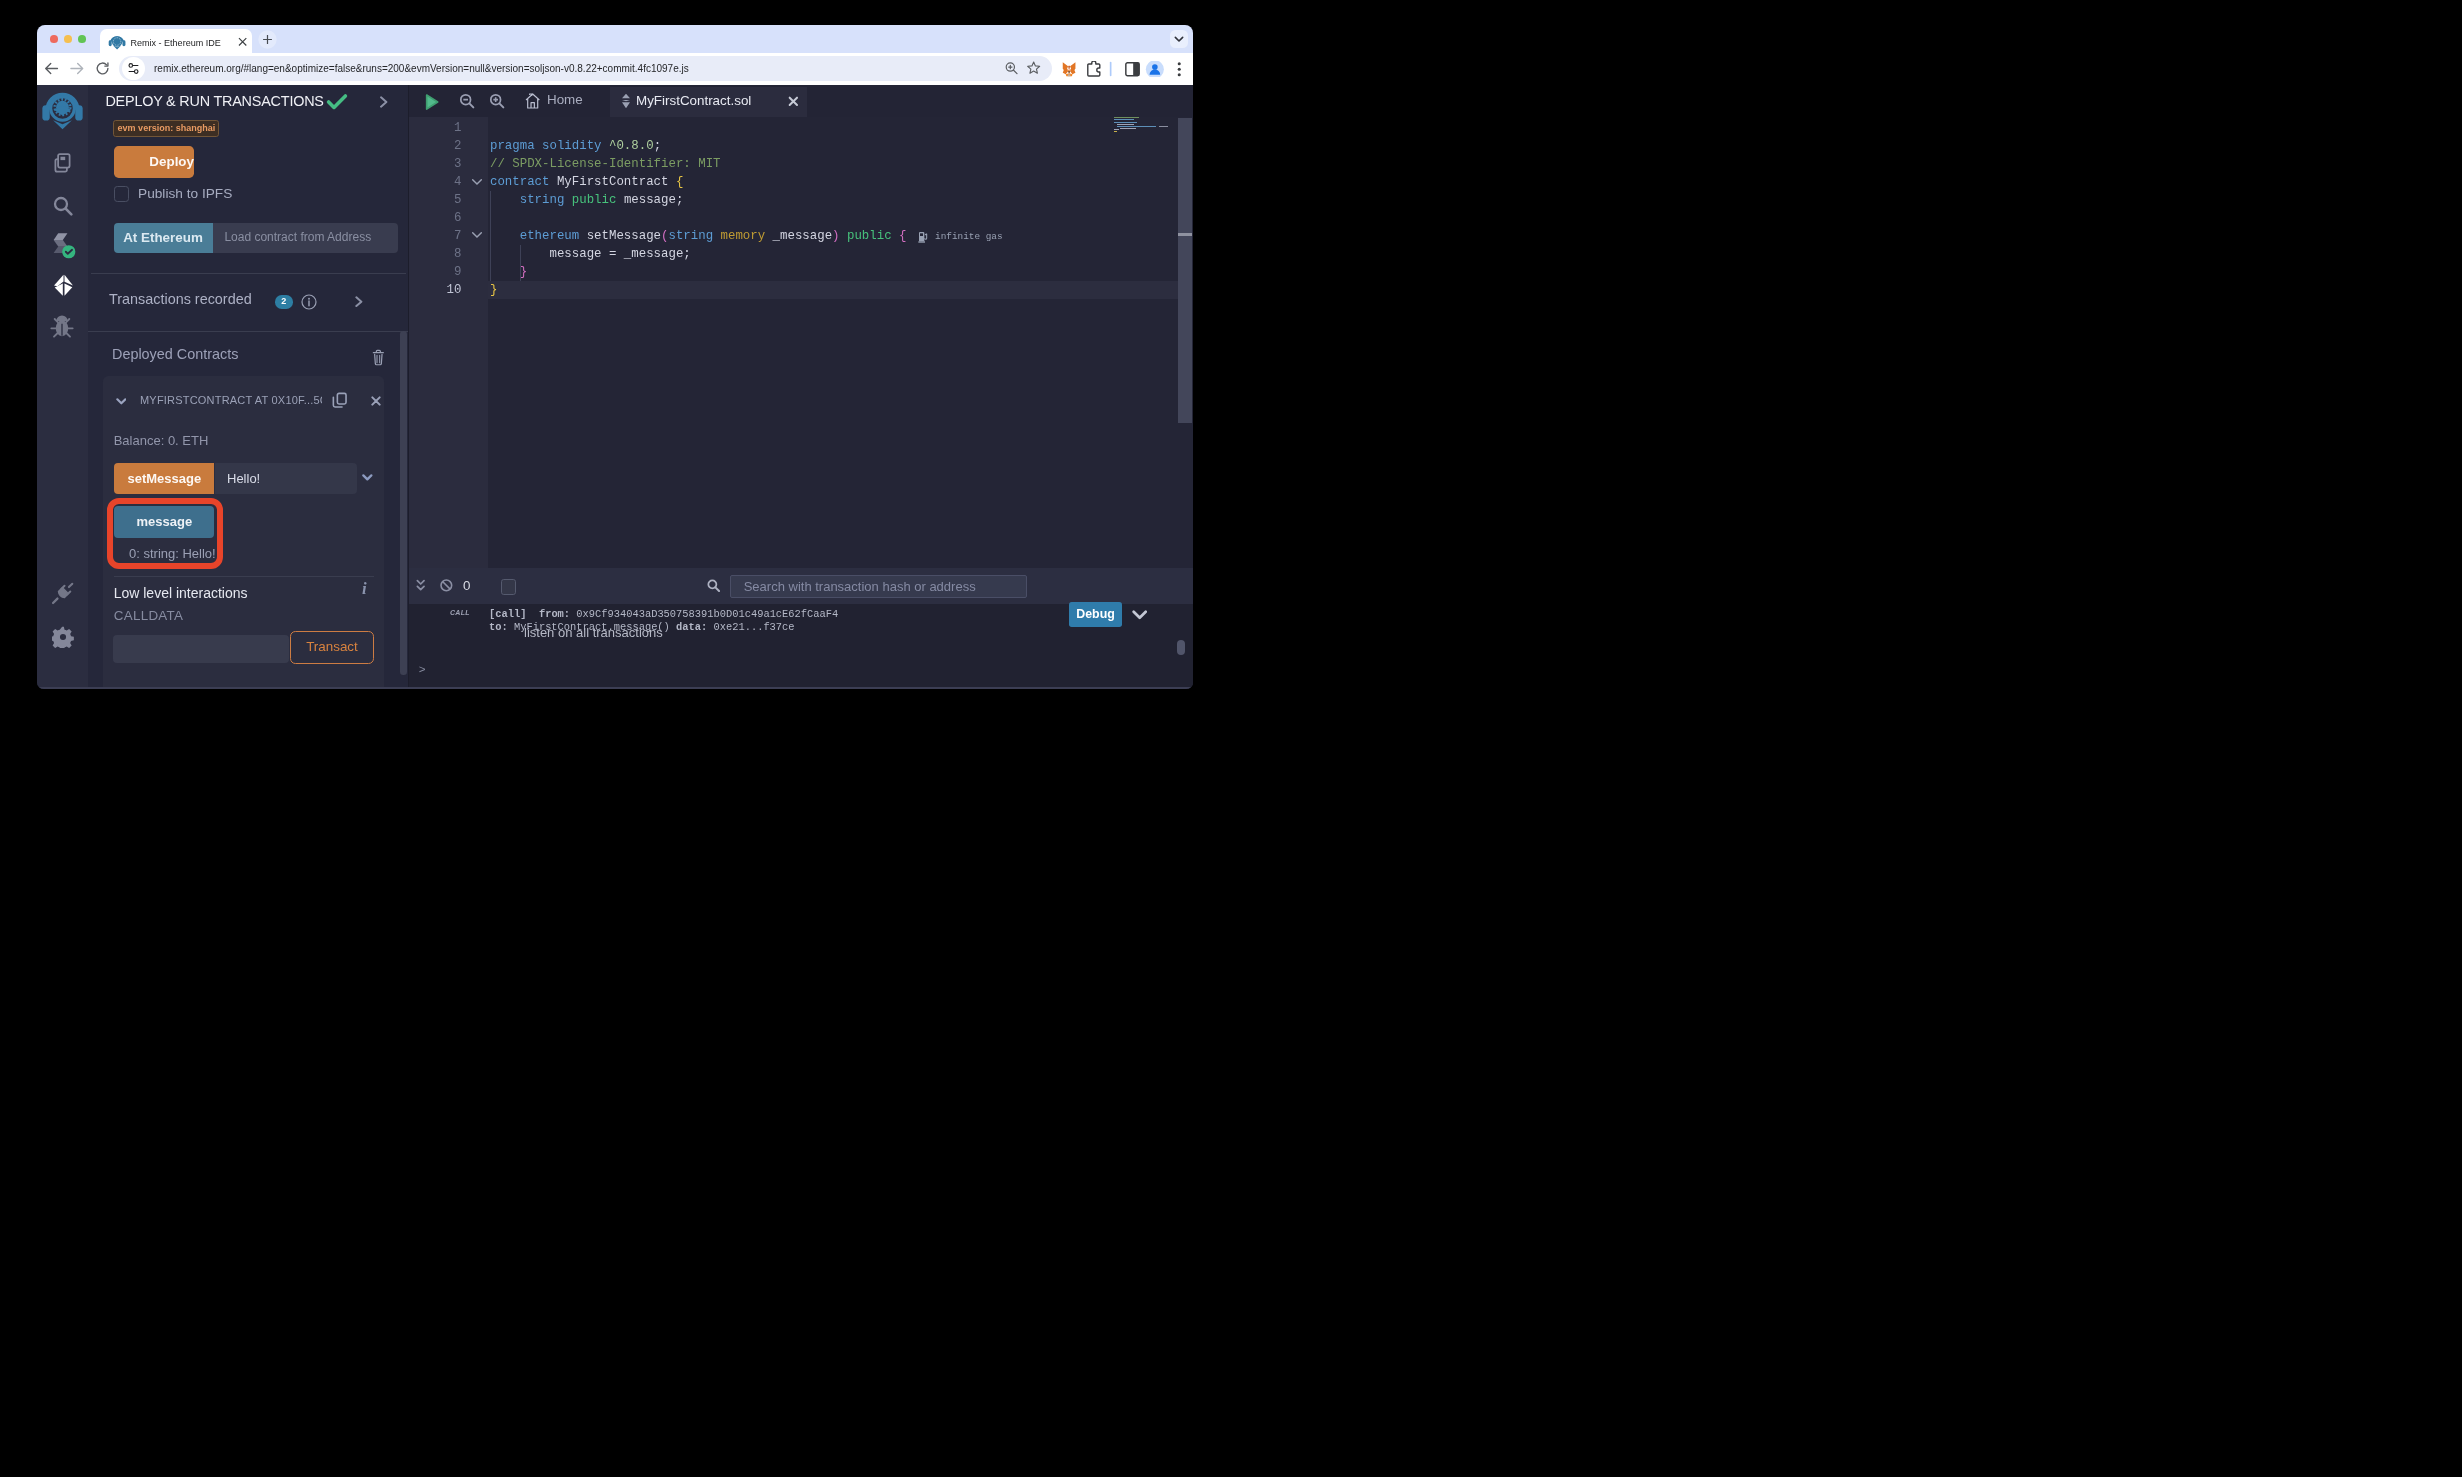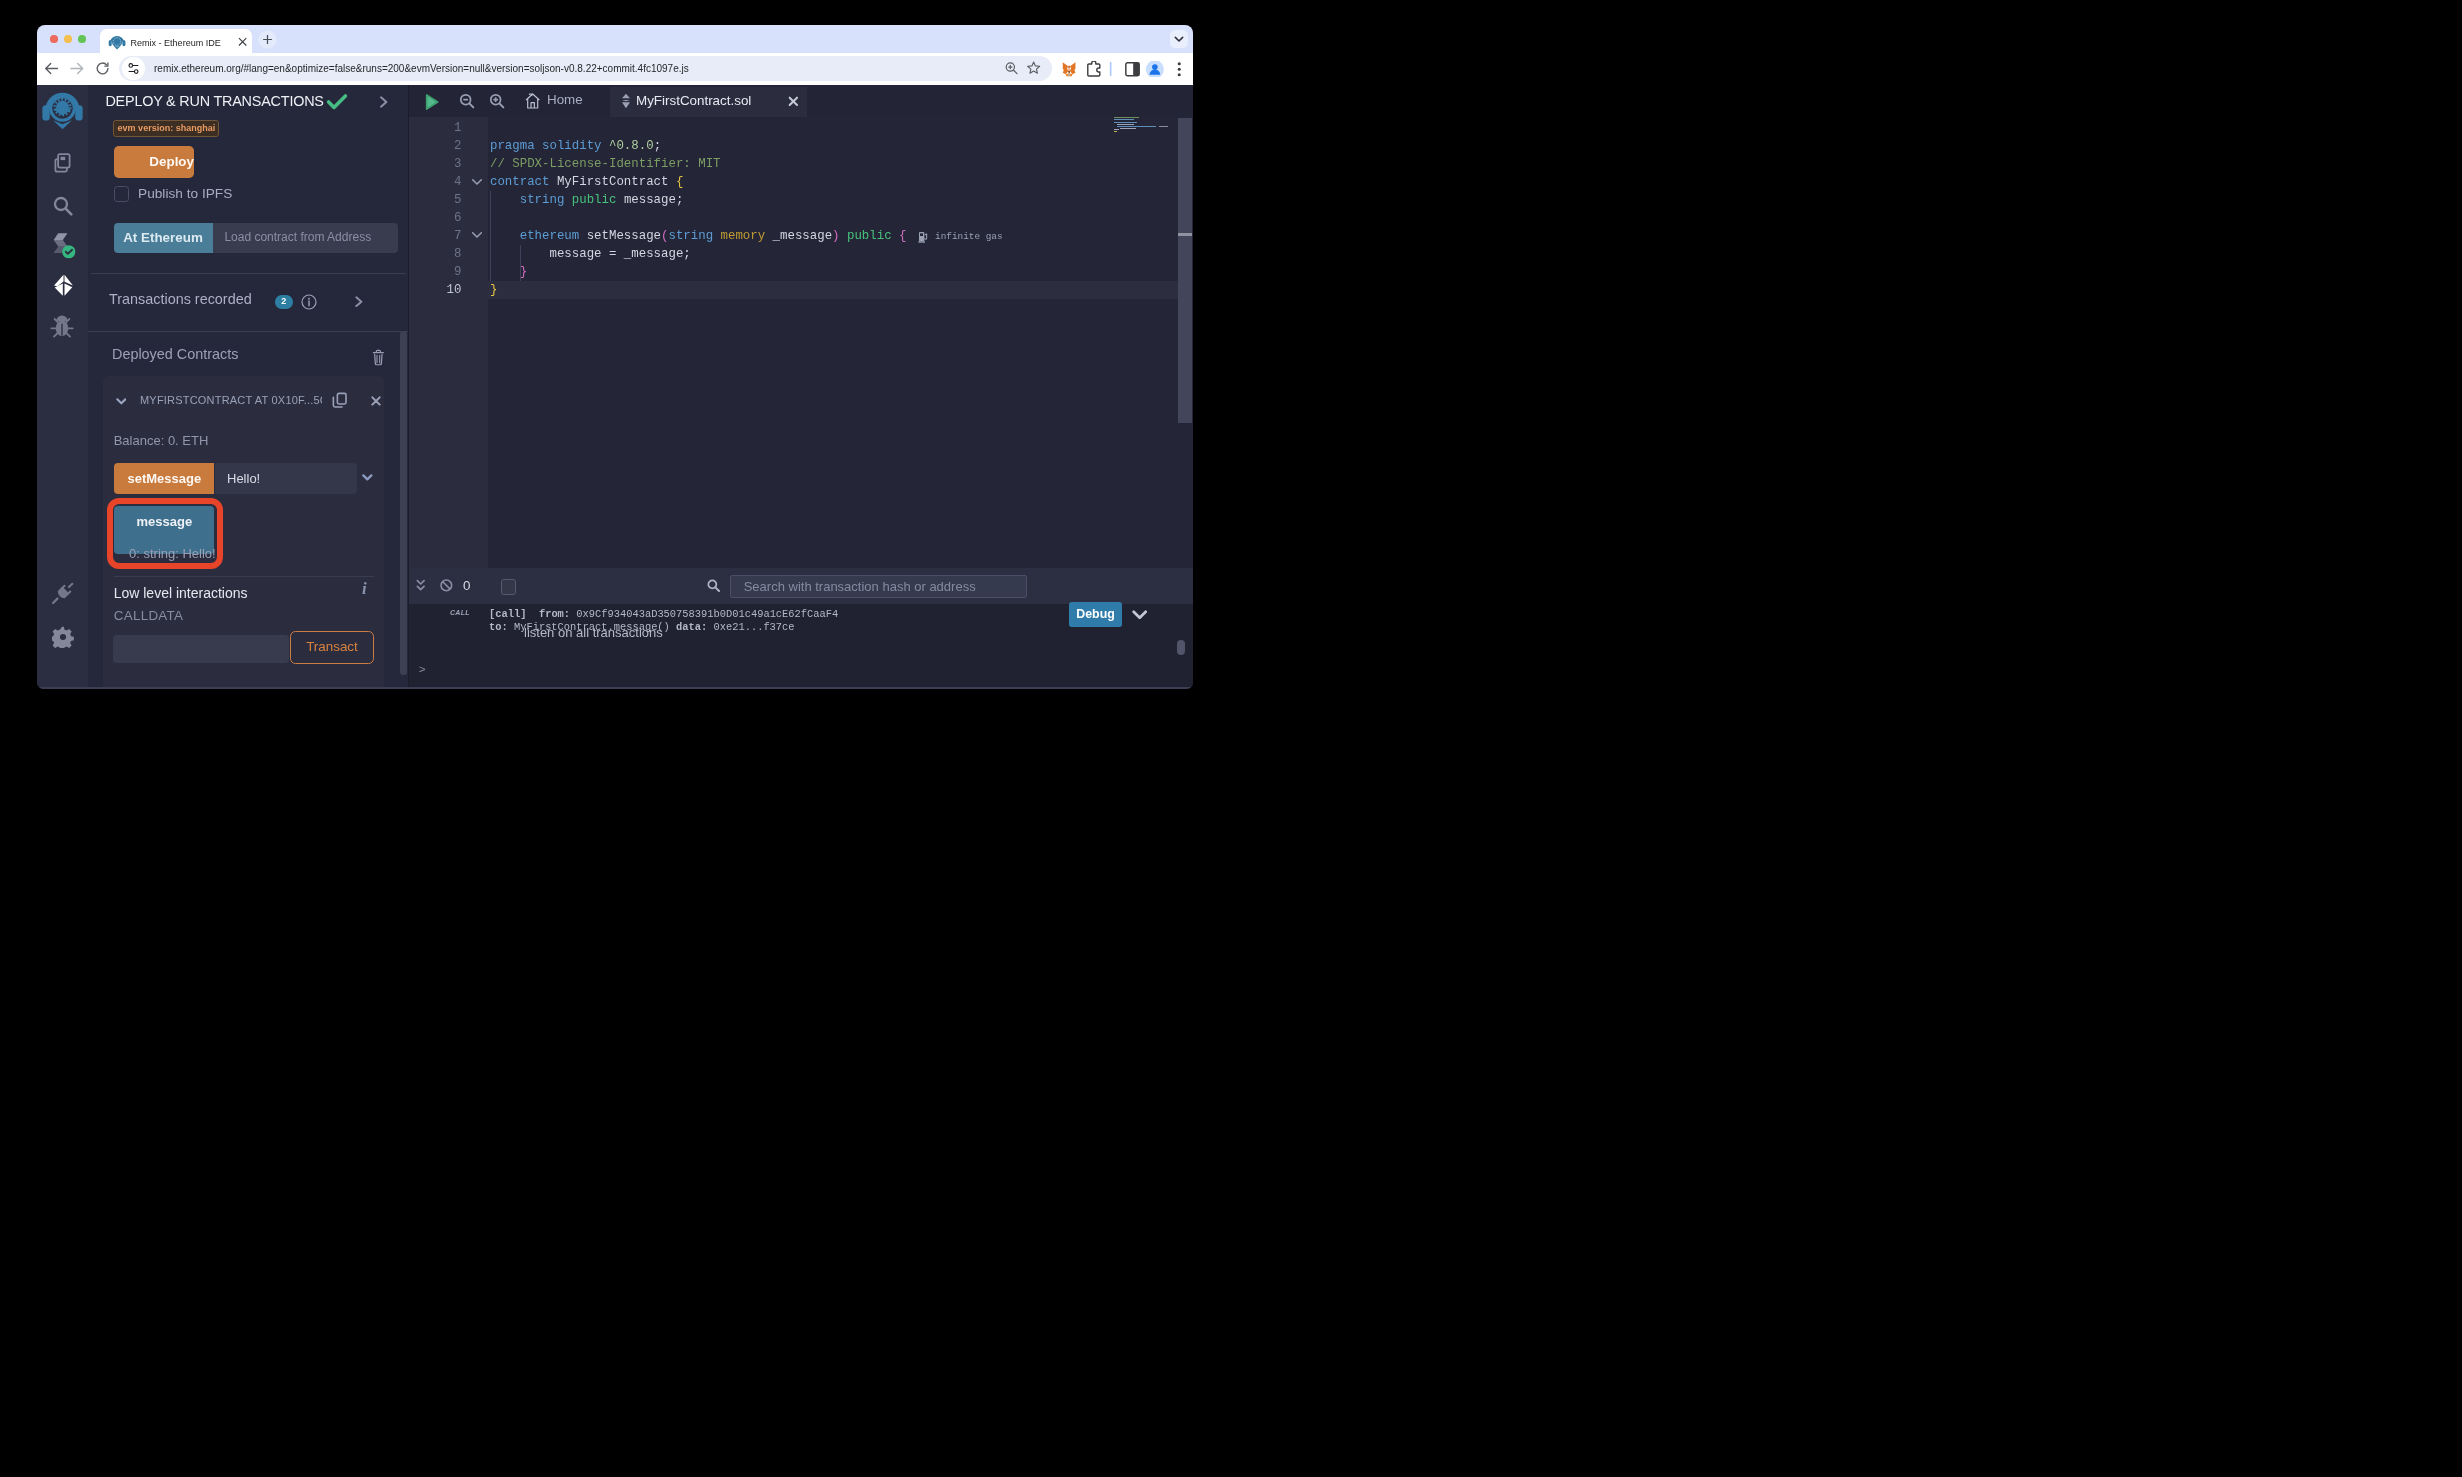--- a/index.html
+++ b/index.html
@@ -317,21 +317,21 @@
         <svg class="abs" style="left:268px;top:19.4px;" width="10" height="10" viewBox="0 0 15 15">
             <path d="M2 2 l11 11 M13 2 L2 13" stroke="#9aa1b8" stroke-width="3" stroke-linecap="round"></path>
           </svg>
         <div class="abs" style="left:10.7px;top:57px;font-size:13px;color:#9296ab;">Balance: 0. ETH</div>
         <div class="abs" style="left:11.3px;top:87px;width:100px;height:31px;background:#c97b3d;border-radius:4px 0 0 4px;text-align:center;line-height:31px;font-size:13px;font-weight:700;color:#fdf8f4;">setMessage</div>
         <div class="abs" style="left:112px;top:87px;width:142px;height:31px;background:#343749;border-radius:0 4px 4px 0;line-height:31px;font-size:13px;color:#d9dce8;padding-left:12px;">Hello!</div>
         <svg class="abs" style="left:259px;top:98px;" width="10.7" height="7.4" viewBox="0 0 16 11">
             <path d="M2 2 l6 6 6 -6" stroke="#8d9bc0" stroke-width="3.4" fill="none" stroke-linecap="round" stroke-linejoin="round"></path>
           </svg>
         <div class="abs" style="left:4.2px;top:122px;width:116px;height:71px;border:6.7px solid #e8442a;border-radius:12px;"></div>
-        <div class="abs" style="left:11.3px;top:130px;width:100px;height:48px;background:#3e6f8d;border-radius:4px;text-align:center;line-height:31px;font-size:13px;font-weight:700;color:#eef2f6;">message</div>
+        <div class="abs" style="left:11.3px;top:130px;width:100px;height:32px;background:#3e6f8d;border-radius:4px;text-align:center;line-height:31px;font-size:13px;font-weight:700;color:#eef2f6;">message</div>
         <div class="abs" style="left:26px;top:170px;font-size:13px;color:#9ba0b5;">0: string: Hello!</div>
         <div class="sep" style="left:10.7px;top:200px;width:260px;"></div>
         <div class="abs" style="left:10.7px;top:209px;font-size:14px;color:#e6e8f0;">Low level interactions</div>
         <div class="abs" style="left:259px;top:203px;font-size:16.7px;font-weight:700;font-style:italic;color:#8a93ad;font-family:'Liberation Serif',serif;">i</div>
         <div class="abs" style="left:10.7px;top:232px;font-size:13.4px;color:#878ca1;letter-spacing:0.3px;">CALLDATA</div>
         <div class="abs" style="left:10.3px;top:259px;width:176px;height:28px;background:#383b4d;border-radius:4px;"></div>
         <div class="abs" style="left:187px;top:255px;width:84px;height:33px;border:1.3px solid #cd7c43;border-radius:5.4px;text-align:center;line-height:30px;font-size:13.4px;color:#d9833f;">Transact</div>
       </div>
       <div class="abs" style="left:312px;top:246px;width:7px;height:344px;background:#3d4053;border-radius:3.3px;"></div>
     </div>

